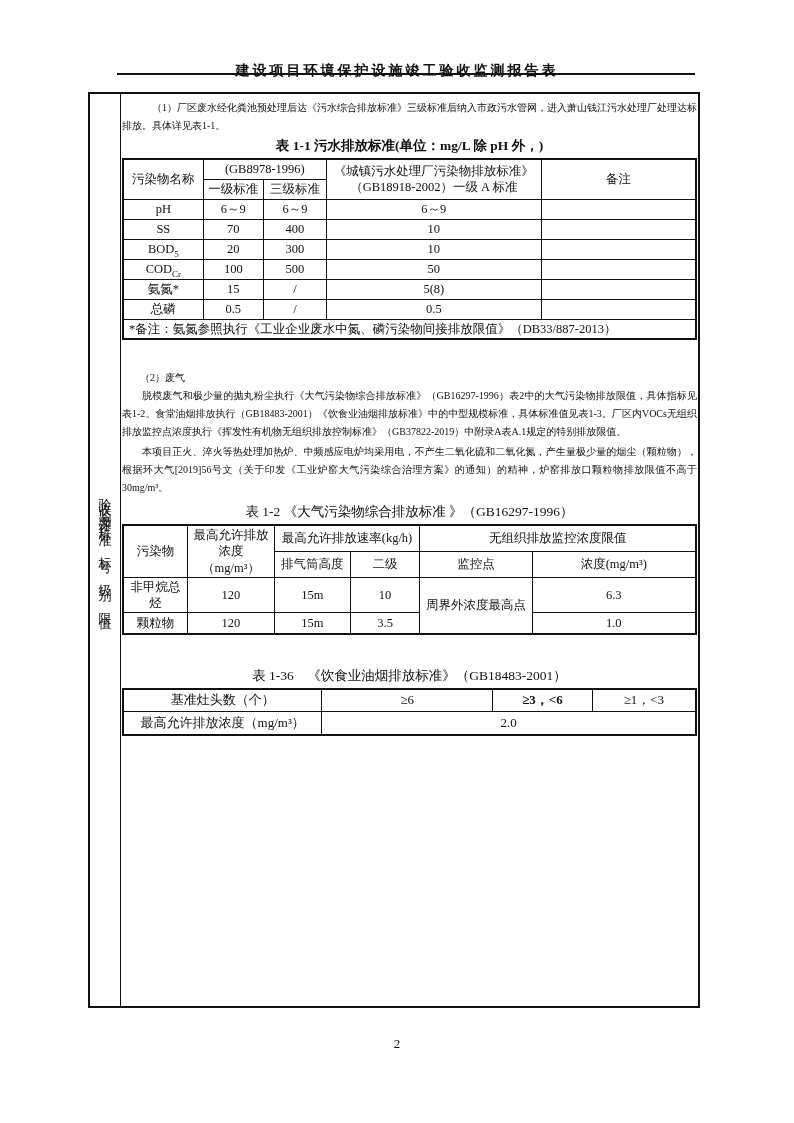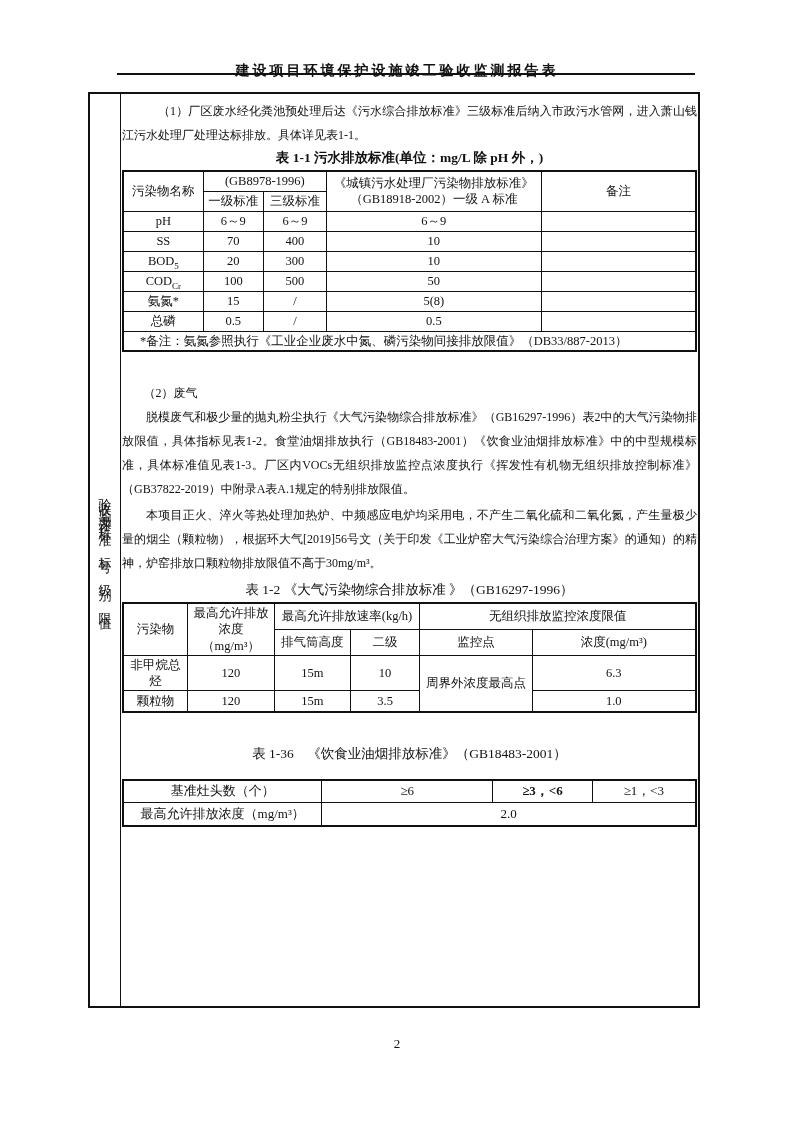--- a/index.html
+++ b/index.html
@@ -44,55 +44,55 @@
     letter-spacing: 5px;
     line-height: 29px;
   }
   .content-cell {
     flex: 1 1 auto;
     padding: 0 1px;
     overflow: hidden;
   }
   .para {
     margin: 0;
-    font-size: 12px;
-    line-height: 24px;
+    font-size: 10px;
+    line-height: 18px;
     text-align: justify;
   }
   .para-1 { margin-top: 5px; text-indent: 3em; }
   .heading-2 { margin-top: 29px; text-indent: 1.8em; }
   .indent-2 { text-indent: 2em; }
   .para-3 { margin-top: 2px; }
   .tbl-title {
     text-align: center;
     font-size: 13.5px;
     margin: 1px 0 2px 0;
     line-height: 20px;
   }
   .bold { font-weight: 700; }
   .t2-title { margin-top: 5px; }
-  .t3-title { margin-top: 31px; margin-bottom: 15px; font-family: Liberation Serif, serif; }
+  .t3-title { margin-top: 31px; margin-bottom: 2px; font-family: Liberation Serif, serif; }
   table.tbl {
     width: 100%;
     border-collapse: collapse;
     table-layout: fixed;
     border: 2px solid #111;
   }
   .tbl td {
     border: 1px solid #111;
     text-align: center;
     font-size: 12.5px;
     padding: 1px 2px;
     line-height: 1.3;
     height: 21px;
     overflow: hidden;
   }
   .t1 td { height: 20px; }
   .t3 td { height: 23px; font-size: 13px; }
-  .tbl td.left { text-align: left; padding-left: 16px; }
+  .tbl td.left { text-align: left; padding-left: 5px; }
   .tbl sub { font-size: 9px; line-height: 0; }
   .page-number {
     position: absolute; top: 1036px; left: 0; width: 100%;
     text-align: center;
     font-size: 13px;
   }
 </style>
 </head>
 <body>
 

